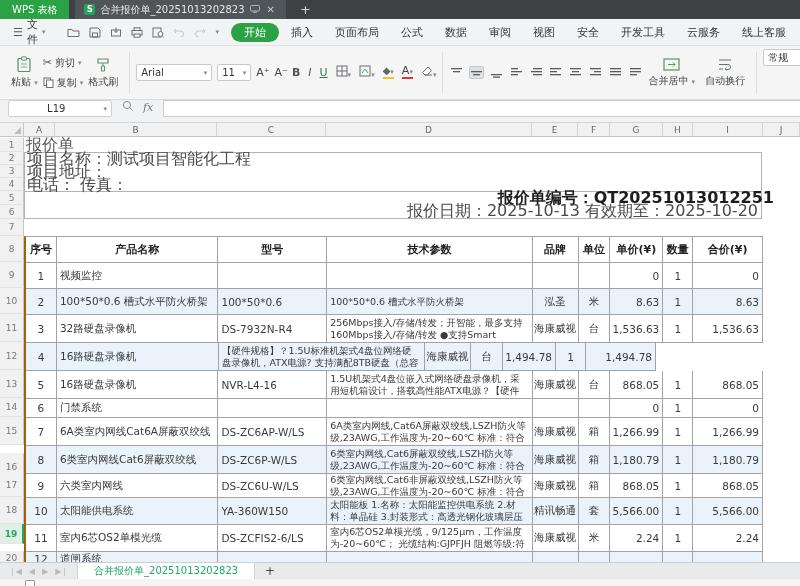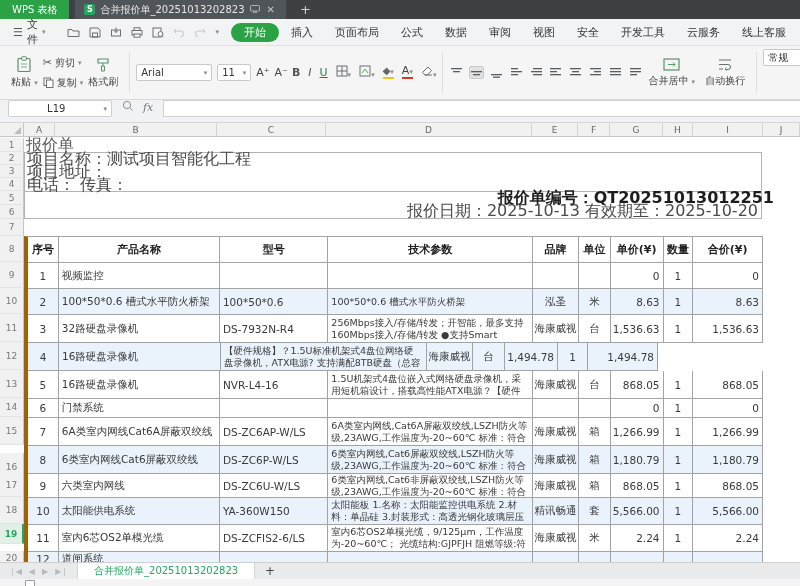--- a/index.html
+++ b/index.html
@@ -63,21 +63,21 @@
   .cornercell::after { content:""; position:absolute; right:2px; bottom:2px; border-left:7px solid transparent; border-bottom:7px solid #bcbcbc; }
   .colhdr { height:100%; border-right:1px solid #d4d4d4; display:flex; align-items:center; justify-content:center; font-size:9px; color:#666; flex:none; }
   .gutter { position:absolute; top:0; left:0; width:24px; height:100%; z-index:2; }
   .gutcell { position:absolute; left:0; width:24px; background:#f1f1f2; border-right:1px solid #c6c6c6; border-bottom:1px solid #e3e3e3; display:flex; align-items:center; justify-content:center; font-size:9px; color:#777; }
   .gutcell.sel { background:#e2efe6; color:#21a862; font-weight:bold; border-right:2px solid #21a862; }
 
   .infotext { position:absolute; font-size:16px; color:#4a4a4a; white-space:nowrap; display:flex; align-items:center; }
   .ibox { position:absolute; border:1px solid #b3b3b3; }
   .qno { font-weight:bold; color:#1d1d1d; }
 
-  .qtable { position:absolute; left:24px; top:113px; width:739px; border-left:4px solid #a16207; border-top:1px solid #a3a3a3; background:#fff; }
+  .qtable { position:absolute; left:24px; top:113px; width:739px; border-left:2px solid #a16207; border-top:1px solid #a3a3a3; background:#fff; }
   .trow { display:flex; width:100%; }
   .trow.shaded .tcell { background:#eaf2fb; }
   .tcell { border-right:1px solid #a3a3a3; border-bottom:1px solid #a3a3a3; display:flex; align-items:center; overflow:hidden; font-size:10.5px; color:#3a3a3a; background:#fff; }
   .c-no    { width:31px;  justify-content:center; }
   .c-name  { width:162px; padding:0 3px; }
   .c-model { width:109px; padding:0 3px; }
   .c-tech  { width:206px; padding:0 3px; }
   .c-tech span { font-size:9.5px; line-height:12px; max-height:24px; overflow:hidden; display:block; }
   .c-brand { width:46px;  justify-content:center; }
   .c-unit  { width:32px;  justify-content:center; }

